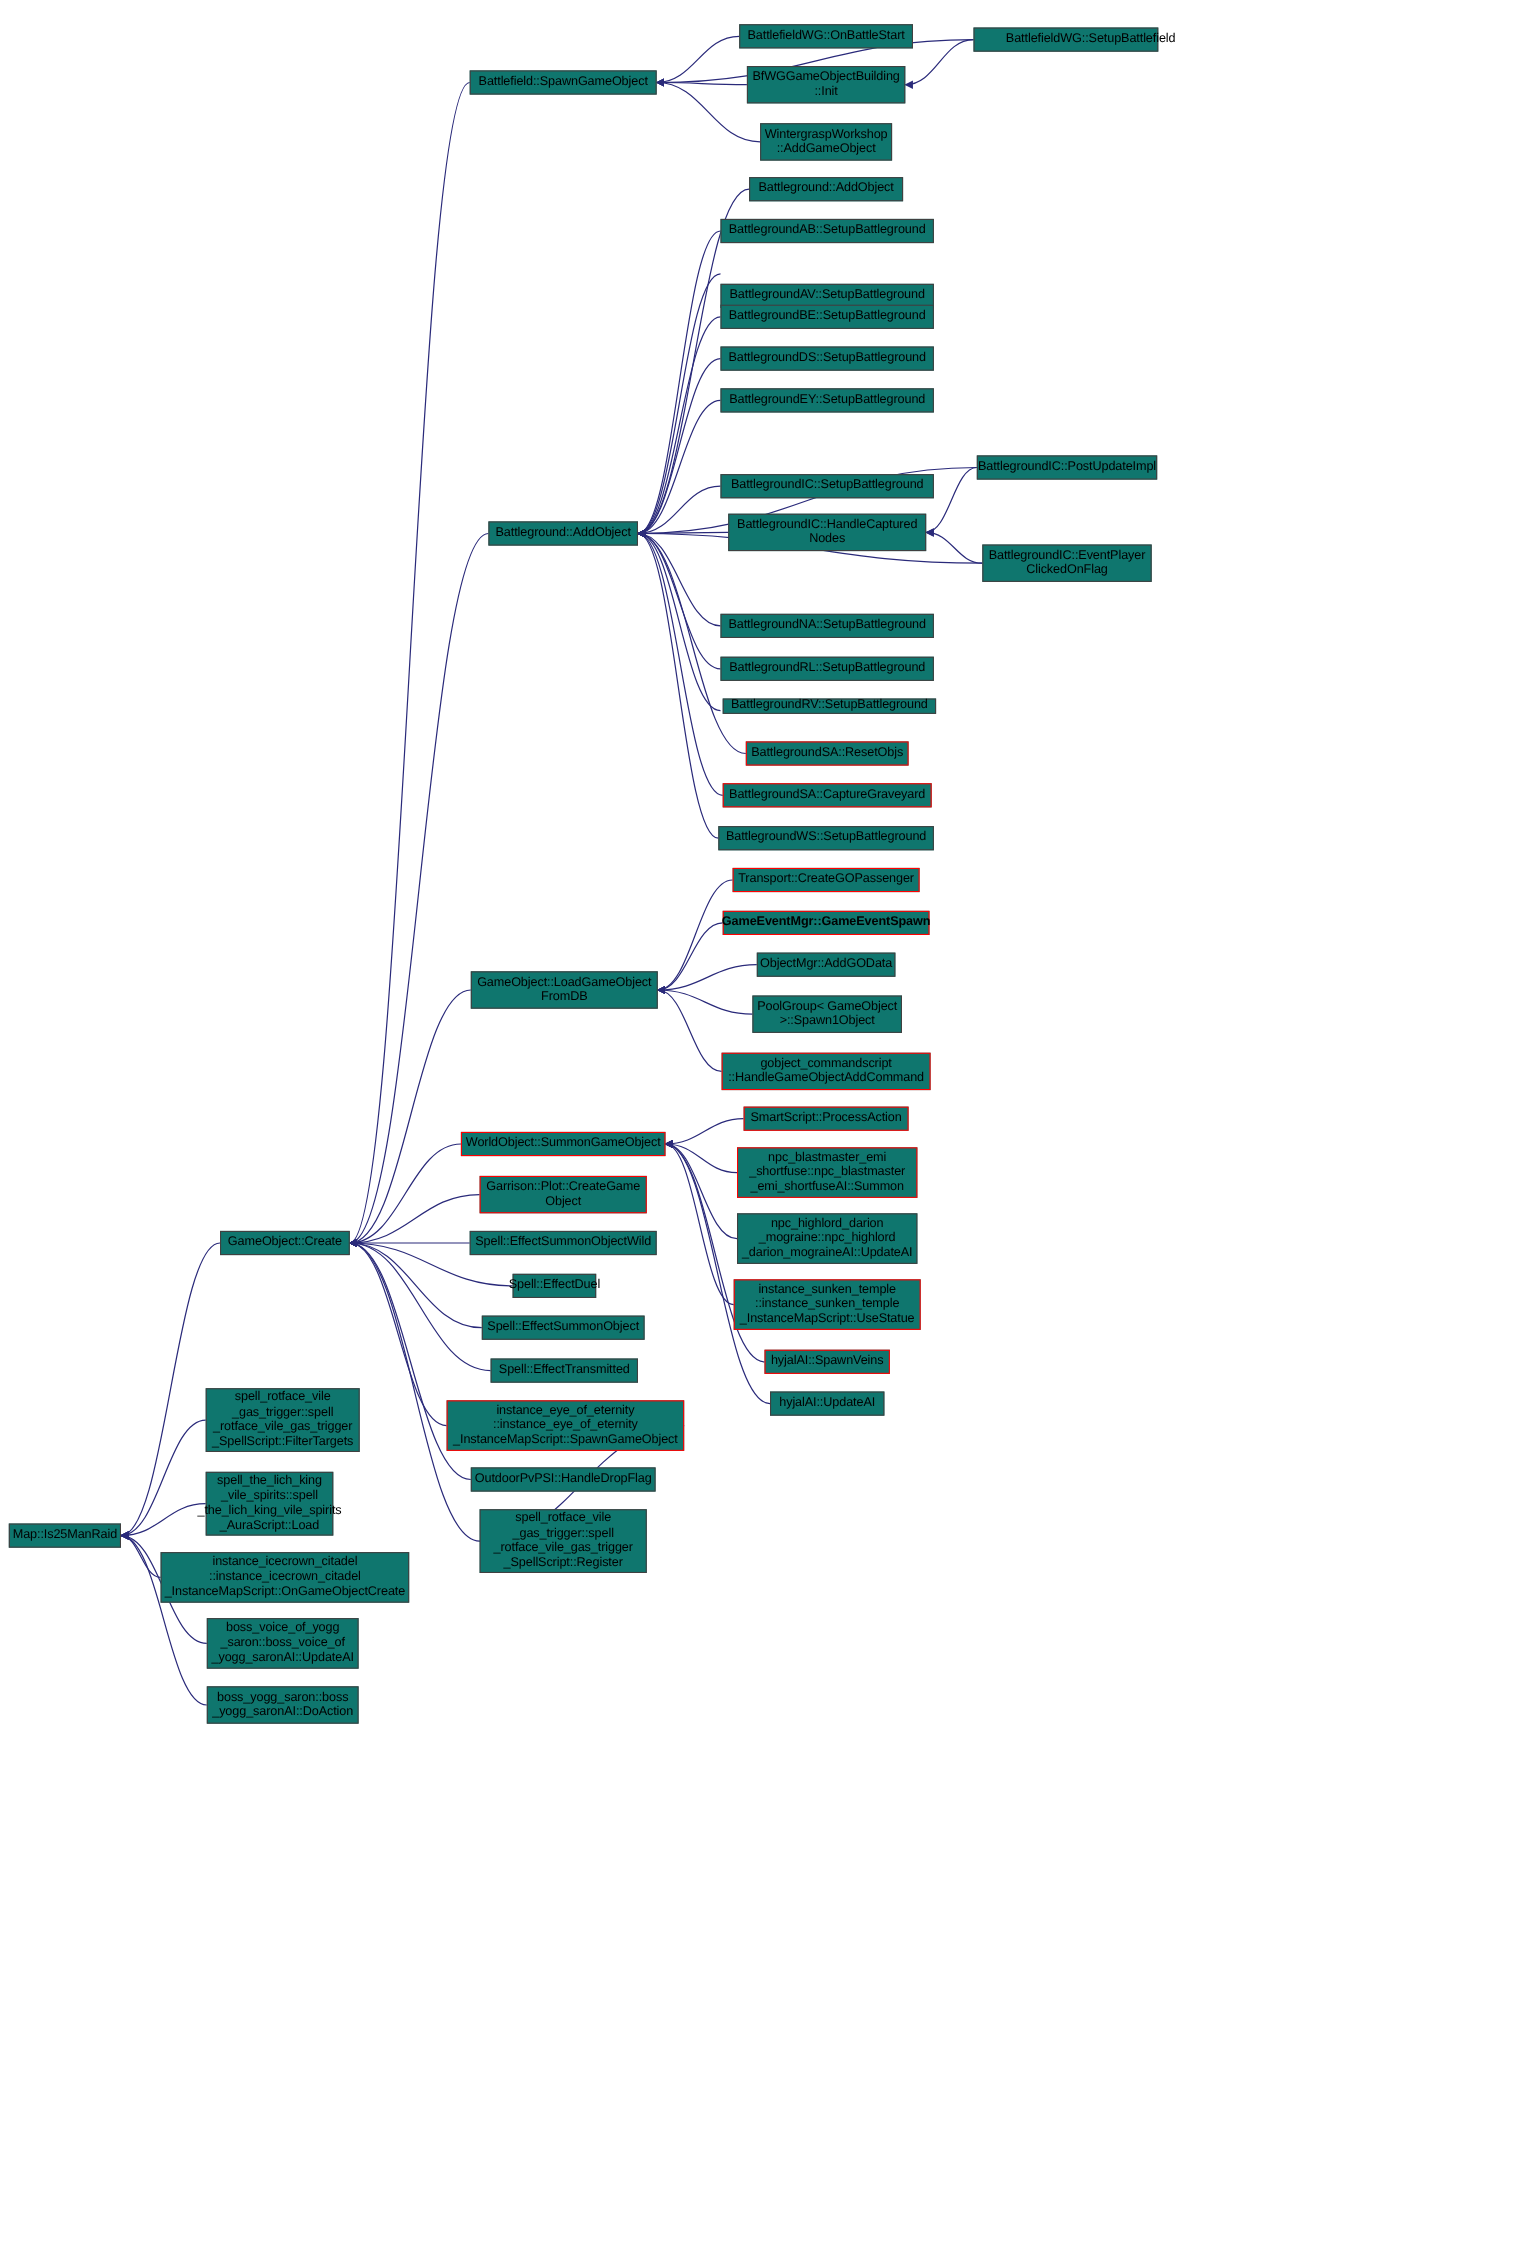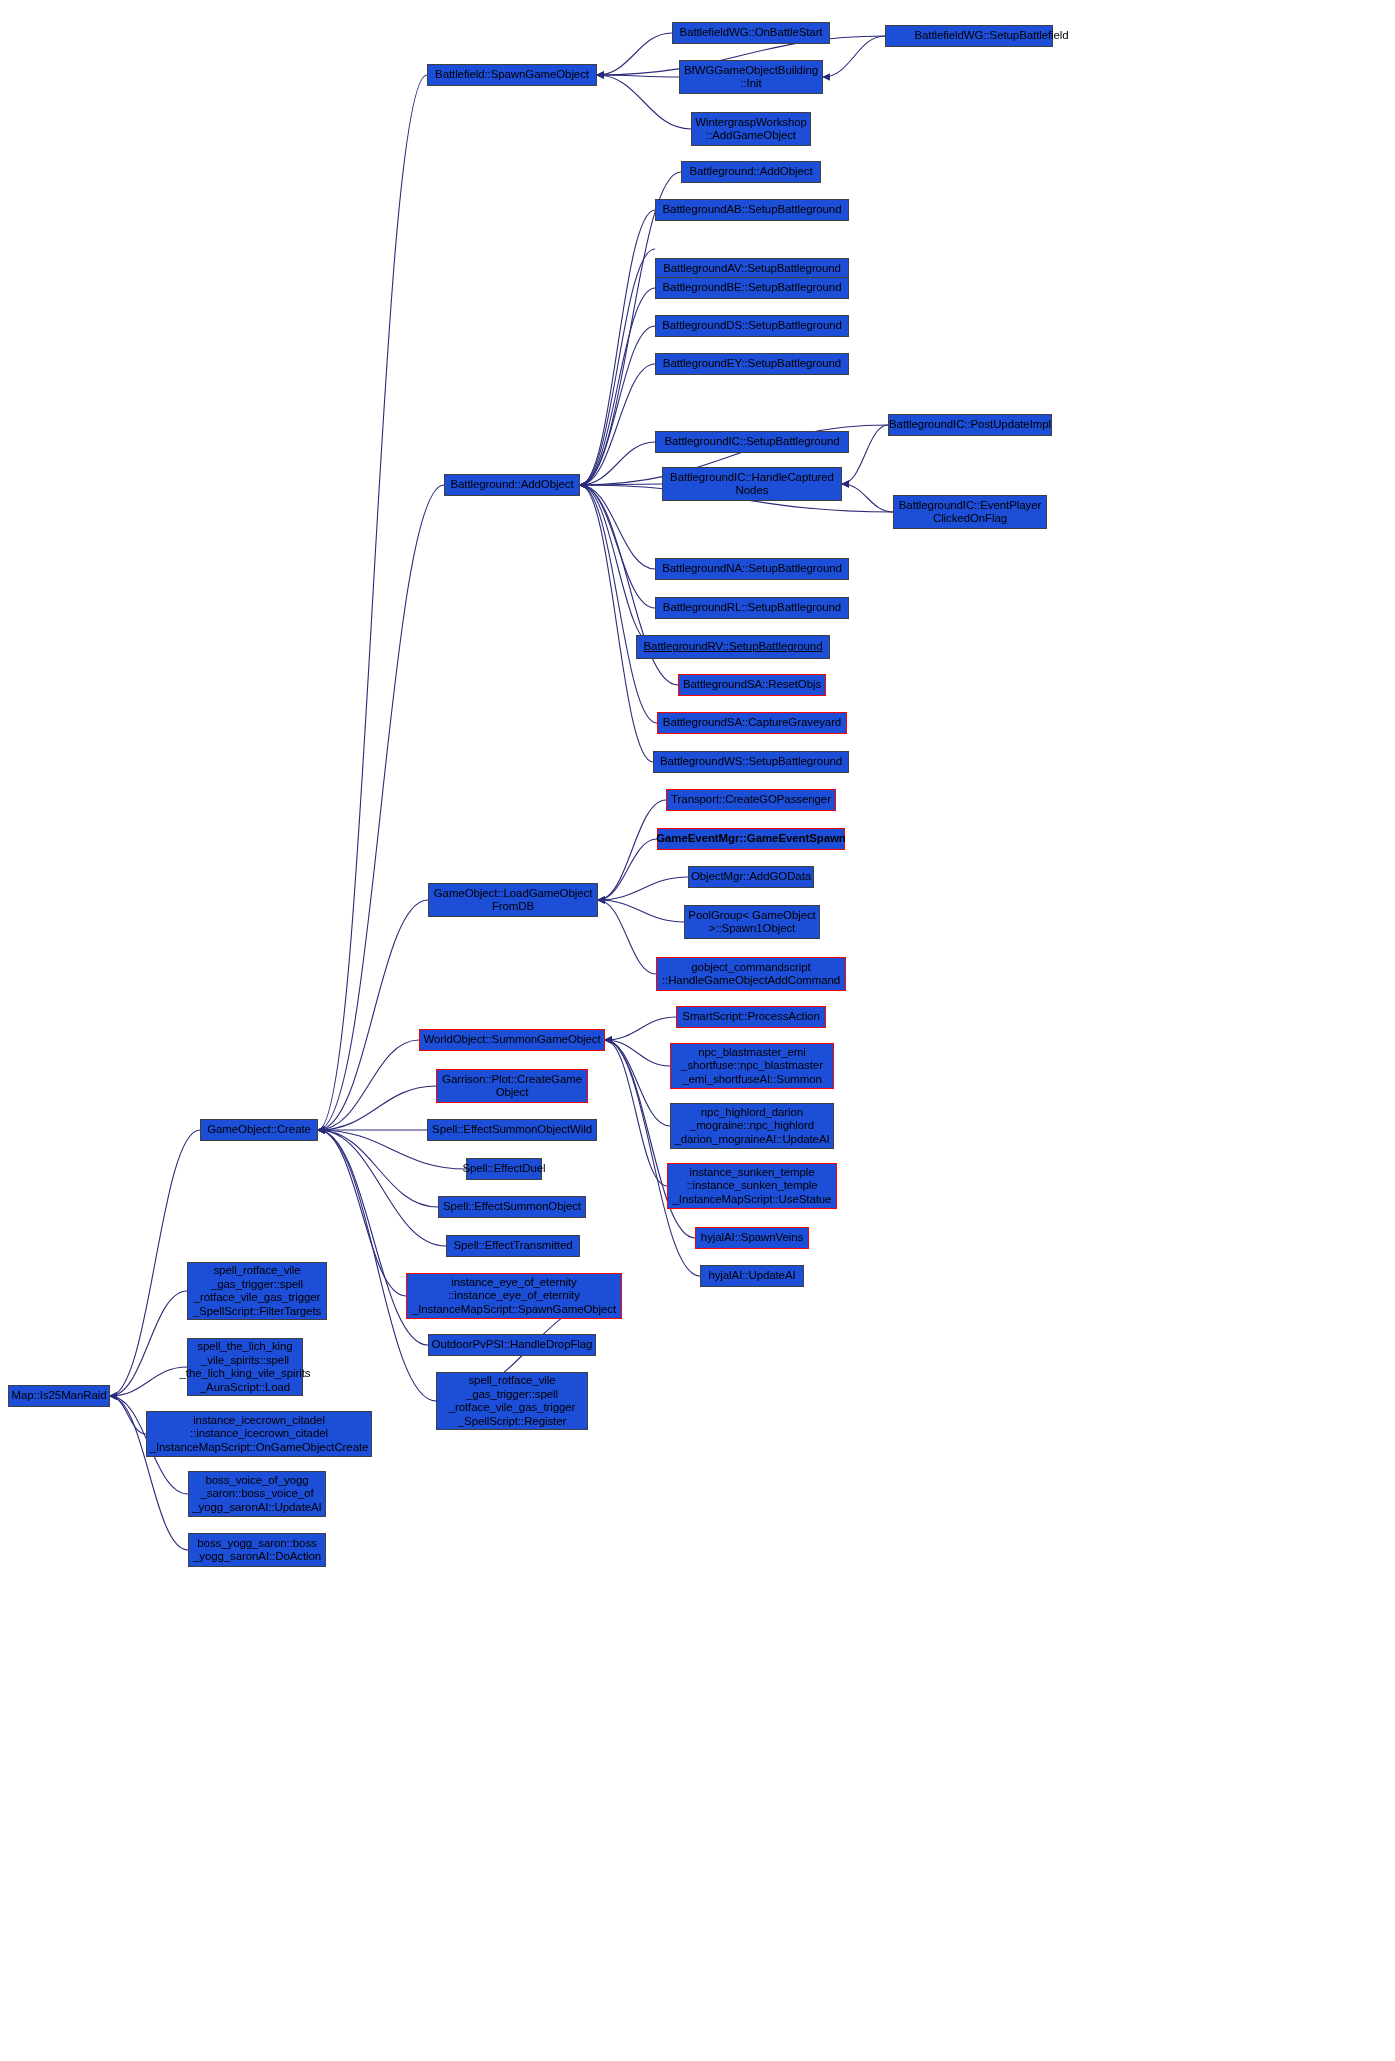--- a/index.html
+++ b/index.html
@@ -3,21 +3,21 @@
 <meta charset="utf-8">
 <style>
   html,body{margin:0;padding:0;background:#ffffff;}
   body{font-family:"Liberation Sans","DejaVu Sans",sans-serif;}
   #canvas{position:relative;width:1395px;height:2061px;background:#fff;overflow:hidden;}
   svg#edges{position:absolute;left:0;top:0;width:1395px;height:2061px;pointer-events:none;}
   .node{
     position:absolute;
     box-sizing:border-box;
     border:1px solid #404040;
-    background:#1d4ed8;
+    background:#0f766e;
     color:#000000;
     font-size:11.5px;
     line-height:13.5px;
     display:flex;
     align-items:center;
     justify-content:center;
     text-align:center;
     white-space:pre-line;
     padding:1px 3px;
     letter-spacing:-0.1px;
@@ -138,21 +138,21 @@
       <div class="node" style="left: 655px; top: 199px; width: 194px; height: 22px;">BattlegroundAB::SetupBattleground</div>
       <div class="node" style="left: 655px; top: 238px; width: 194px; height: 22px; margin-top: 20px;">BattlegroundAV::SetupBattleground</div>
       <div class="node" style="left: 655px; top: 277px; width: 194px; height: 22px;">BattlegroundBE::SetupBattleground</div>
       <div class="node" style="left: 655px; top: 315px; width: 194px; height: 22px;">BattlegroundDS::SetupBattleground</div>
       <div class="node" style="left: 655px; top: 353px; width: 194px; height: 22px;">BattlegroundEY::SetupBattleground</div>
       <div class="node" style="left: 655px; top: 431px; width: 194px; height: 22px;">BattlegroundIC::SetupBattleground</div>
       <div class="node" style="left: 662px; top: 467px; width: 180px; height: 34px;">BattlegroundIC::HandleCaptured
 Nodes</div>
       <div class="node" style="left: 655px; top: 558px; width: 194px; height: 22px;">BattlegroundNA::SetupBattleground</div>
       <div class="node" style="left: 655px; top: 597px; width: 194px; height: 22px;">BattlegroundRL::SetupBattleground</div>
-      <div class="node" style="left: 636px; top: 635px; width: 194px; height: 24px; text-decoration: underline;">BattlegroundRV::SetupBattleground</div>
+      <div class="node" style="left: 657px; top: 635px; width: 194px; height: 14px;">BattlegroundRV::SetupBattleground</div>
       <div class="node red" style="left: 678px; top: 674px; width: 148px; height: 22px;">BattlegroundSA::ResetObjs</div>
       <div class="node red" style="left: 657px; top: 712px; width: 190px; height: 22px;">BattlegroundSA::CaptureGraveyard</div>
       <div class="node" style="left: 653px; top: 751px; width: 196px; height: 22px;">BattlegroundWS::SetupBattleground</div>
       <div class="node" style="left: 888px; top: 414px; width: 164px; height: 22px;">BattlegroundIC::PostUpdateImpl</div>
       <div class="node" style="left: 893px; top: 495px; width: 154px; height: 34px;">BattlegroundIC::EventPlayer
 ClickedOnFlag</div>
       <div class="node red" style="left: 666px; top: 789px; width: 170px; height: 22px;">Transport::CreateGOPassenger</div>
       <div class="node red" style="left: 657px; top: 828px; width: 188px; height: 22px; font-weight: bold;">GameEventMgr::GameEventSpawn</div>
       <div class="node" style="left: 688px; top: 866px; width: 126px; height: 22px;">ObjectMgr::AddGOData</div>
       <div class="node" style="left: 684px; top: 905px; width: 136px; height: 34px;">PoolGroup&lt; GameObject

